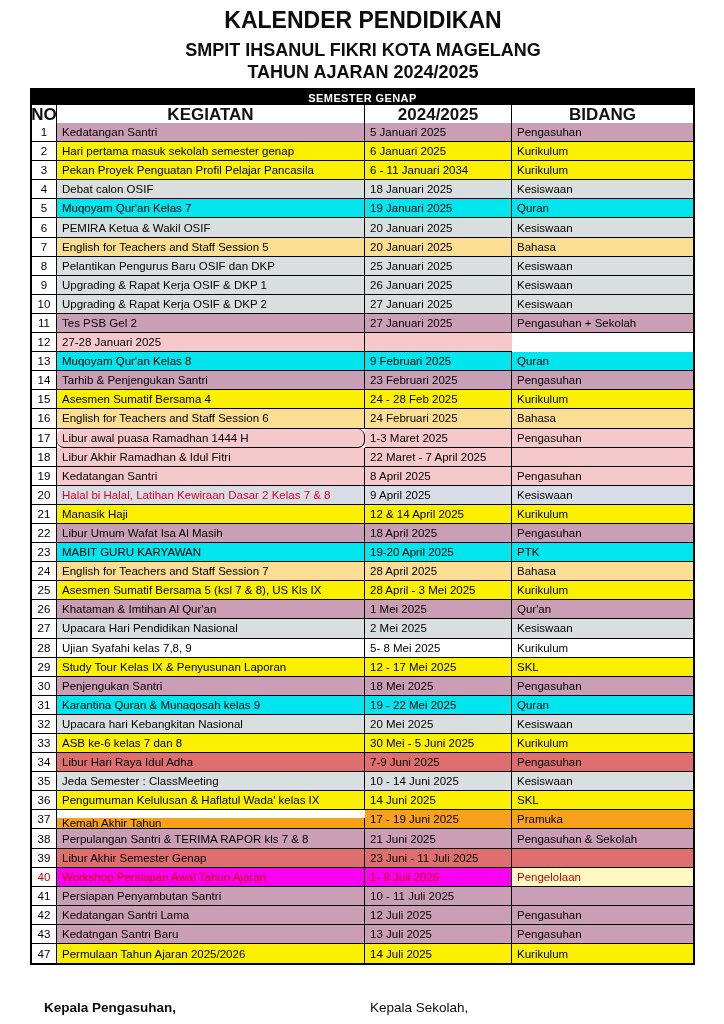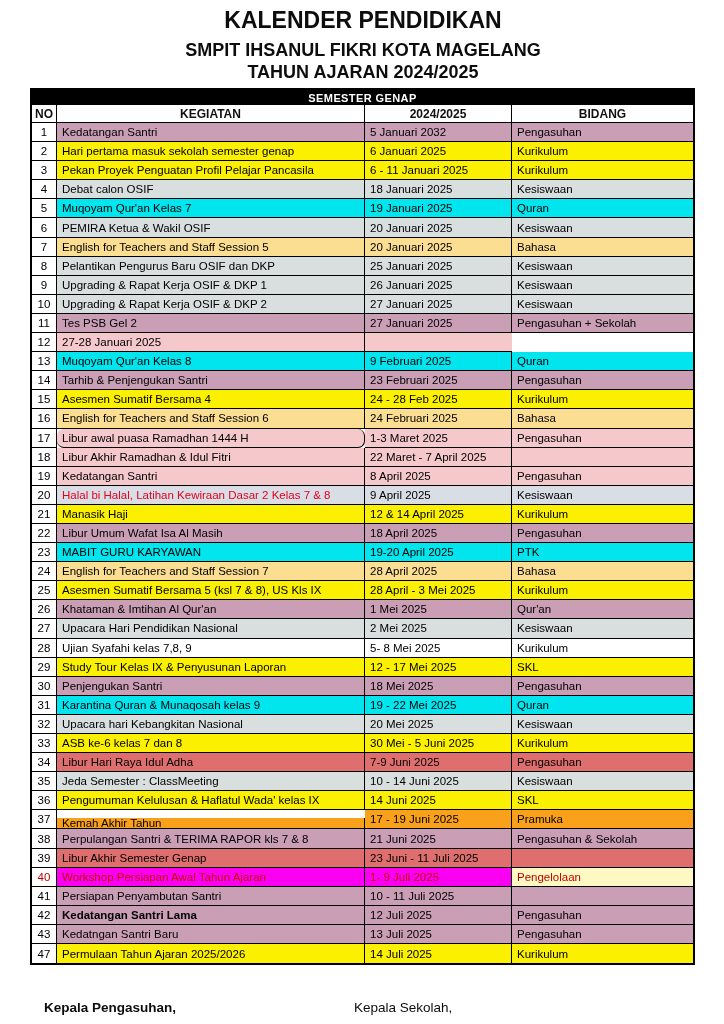--- a/index.html
+++ b/index.html
@@ -17,38 +17,38 @@
     border:2px solid #000; box-sizing:border-box; background:#fff;
   }
   .banner {
     background:#000; color:#fff; font-weight:bold; font-size:11px; height:15px;
     display:flex; align-items:center; justify-content:center; letter-spacing:0.4px;
   }
   .thead { display:grid; grid-template-columns:25px 308px 147px 181px; height:18px; }
   .thead .hcell {
     border-right:1px solid #000; border-bottom:1px solid #000; box-sizing:border-box;
     display:flex; align-items:center; justify-content:center;
-    font-weight:bold; font-size:12px; background:#fff;
+    font-weight:bold; font-size:17px; background:#fff;
   }
   .thead .hcell:last-child { border-right:none; }
 
   .tr { display:grid; grid-template-columns:25px 308px 147px 181px; height:19.1px; }
   .td {
     border-right:1px solid #000; border-bottom:1px solid #000; box-sizing:border-box;
     display:flex; align-items:center; font-size:11.5px; color:#000;
     overflow:hidden; white-space:nowrap;
   }
   .td:last-child { border-right:none; }
   .td-no { justify-content:center; background:#fff !important; font-size:11.5px; }
   .td-kegiatan, .td-tanggal, .td-bidang { padding-left:5px; }
   .tr:last-child .td { border-bottom:none; }
 
   .footer-sign { position:absolute; top:1000px; font-size:13.5px; color:#0d0d0d; }
   .sign-left { left:44px;font-weight:bold; }
-  .sign-right { left:354px; }
+  .sign-right { left:370px; }
 </style>
 </head>
 <body>
 
 <div class="page">
 
   <div class="titles">
     <div class="t1">KALENDER PENDIDIKAN</div>
     <div class="t2">SMPIT IHSANUL FIKRI KOTA MAGELANG</div>
     <div class="t3">TAHUN AJARAN 2024/2025</div>
@@ -59,33 +59,33 @@
     <div class="thead">
       <div class="hcell">NO</div>
       <div class="hcell">KEGIATAN</div>
       <div class="hcell">2024/2025</div>
       <div class="hcell">BIDANG</div>
     </div>
     <div class="tbody">
         <div class="tr">
           <div class="td td-no">1</div>
           <div class="td td-kegiatan" style="background: rgb(202, 159, 182);">Kedatangan Santri</div>
-          <div class="td td-tanggal" style="background: rgb(202, 159, 182);">5 Januari 2032</div>
+          <div class="td td-tanggal" style="background: rgb(202, 159, 182);">5 Januari 2025</div>
           <div class="td td-bidang" style="background: rgb(202, 159, 182);">Pengasuhan</div>
         </div>
         <div class="tr">
           <div class="td td-no">2</div>
           <div class="td td-kegiatan" style="background: rgb(250, 240, 0);">Hari pertama masuk sekolah semester genap</div>
           <div class="td td-tanggal" style="background: rgb(250, 240, 0);">6 Januari 2025</div>
           <div class="td td-bidang" style="background: rgb(250, 240, 0);">Kurikulum</div>
         </div>
         <div class="tr">
           <div class="td td-no">3</div>
           <div class="td td-kegiatan" style="background: rgb(250, 240, 0);">Pekan Proyek Penguatan Profil Pelajar Pancasila</div>
-          <div class="td td-tanggal" style="background: rgb(250, 240, 0);">6 - 11 Januari 2025</div>
+          <div class="td td-tanggal" style="background: rgb(250, 240, 0);">6 - 11 Januari 2034</div>
           <div class="td td-bidang" style="background: rgb(250, 240, 0);">Kurikulum</div>
         </div>
         <div class="tr">
           <div class="td td-no">4</div>
           <div class="td td-kegiatan" style="background: rgb(217, 222, 222);">Debat calon OSIF</div>
           <div class="td td-tanggal" style="background: rgb(217, 222, 222);">18 Januari 2025</div>
           <div class="td td-bidang" style="background: rgb(217, 222, 222);">Kesiswaan</div>
         </div>
         <div class="tr">
           <div class="td td-no">5</div>
@@ -303,21 +303,21 @@
           <div class="td td-bidang" style="background: #fef9c3; color: rgb(192, 0, 0);">Pengelolaan</div>
         </div>
         <div class="tr">
           <div class="td td-no">41</div>
           <div class="td td-kegiatan" style="background: rgb(202, 159, 182);">Persiapan Penyambutan Santri</div>
           <div class="td td-tanggal" style="background: rgb(202, 159, 182);">10 - 11 Juli 2025</div>
           <div class="td td-bidang" style="background: rgb(202, 159, 182);"></div>
         </div>
         <div class="tr">
           <div class="td td-no">42</div>
-          <div class="td td-kegiatan" style="background: rgb(202, 159, 182); font-weight: bold;">Kedatangan Santri Lama</div>
+          <div class="td td-kegiatan" style="background: rgb(202, 159, 182);">Kedatangan Santri Lama</div>
           <div class="td td-tanggal" style="background: rgb(202, 159, 182);">12 Juli 2025</div>
           <div class="td td-bidang" style="background: rgb(202, 159, 182);">Pengasuhan</div>
         </div>
         <div class="tr">
           <div class="td td-no">43</div>
           <div class="td td-kegiatan" style="background: rgb(202, 159, 182);">Kedatngan Santri Baru</div>
           <div class="td td-tanggal" style="background: rgb(202, 159, 182);">13 Juli 2025</div>
           <div class="td td-bidang" style="background: rgb(202, 159, 182);">Pengasuhan</div>
         </div>
         <div class="tr">

